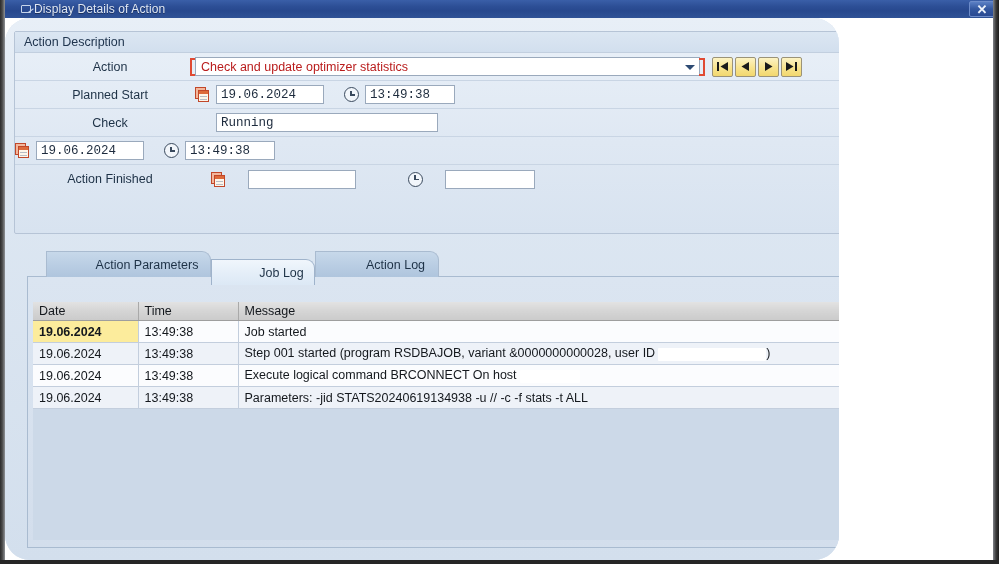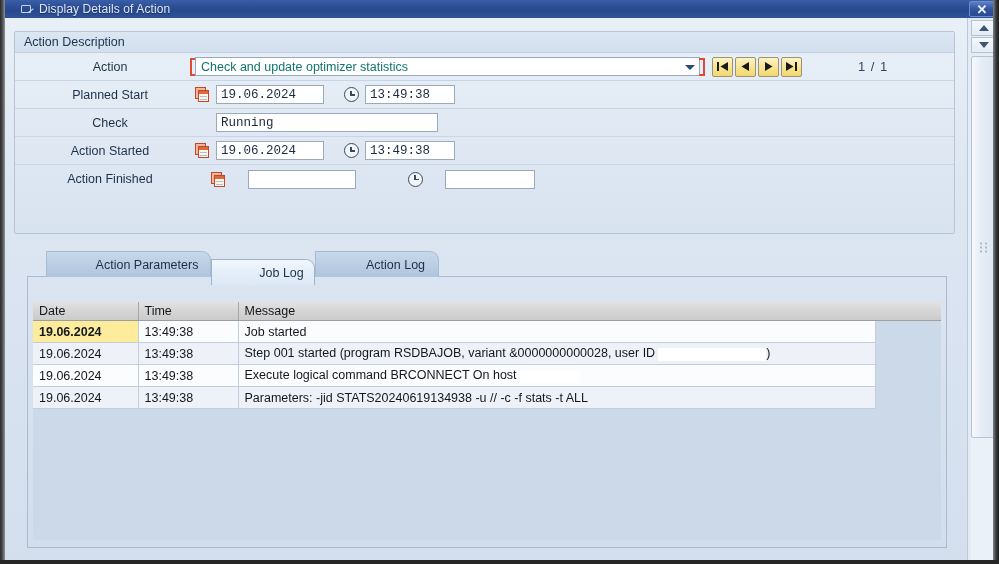--- a/index.html
+++ b/index.html
@@ -63,21 +63,20 @@
     box-sizing: border-box;
   }
   .titlebar .tb-icon::after {
     content: "";
     position: absolute; left: 7px; top: 6px;
     width: 6px; height: 1px;
     background: #c6d4ea;
     transform: rotate(-35deg);
   }
   .titlebar .tb-title {
-    margin-left: 5px;
     color: #dfe7f4;
     font-size: 12px;
     letter-spacing: .1px;
     white-space: nowrap;
     text-shadow: 0 1px 0 rgba(0,0,0,.35);
   }
   .close-btn {
     position: absolute;
     right: 4px; top: 1px;
     width: 26px; height: 16px;
@@ -92,23 +91,24 @@
     color: #eef3fb;
     font-size: 13px;
     font-weight: bold;
     line-height: 1;
   }
 
   
   .client {
     position: absolute;
     left: 5px; top: 18px;
-    width: 990px; height: 542px;
+    width: 834px; height: 542px;
     background: #d4e0ee;
     overflow: hidden;
+    border-radius: 25px;
   }
   .client-inner {
     position: absolute;
     left: 0; top: 0;
     width: 962px; height: 542px;
     background: linear-gradient(to bottom,#e8eff7 0%,#dde7f2 30%,#d3dfed 100%);
   }
 
   
   .groupbox {
@@ -183,21 +183,21 @@
     background: #ffffff;
     border: 1px solid #9aa9bc;
     box-sizing: border-box;
     display: flex;
     align-items: center;
     cursor: pointer;
   }
   .select-box .sel-text {
     padding-left: 5px;
     font-size: 12.5px;
-    color: #0f766e;
+    color: #b91c1c;
     font-family: "Liberation Sans", sans-serif;
     white-space: nowrap;
     overflow: hidden;
   }
   .select-arrow {
     position: absolute;
     right: 4px; top: 50%;
     margin-top: -2px;
     width: 0; height: 0;
     border-left: 5px solid transparent;
@@ -567,21 +567,20 @@
             <div class="txt-input in-time">13:49:38</div>
           </div>
 
           <div class="form-row">
             <div class="field-label">Check</div>
             <div style="width:21px;flex:none;"></div>
             <div class="txt-input in-status">Running</div>
           </div>
 
           <div class="form-row">
-            <div class="field-label">Action Started</div>
             <div class="cal-icon">
               <div class="back"></div>
                 <div class="front"></div>
             </div>
             <div class="txt-input in-date">19.06.2024</div>
             <div class="gap-mid"></div>
             <div class="clock-icon"></div>
             <div class="txt-input in-time">13:49:38</div>
           </div>
 

